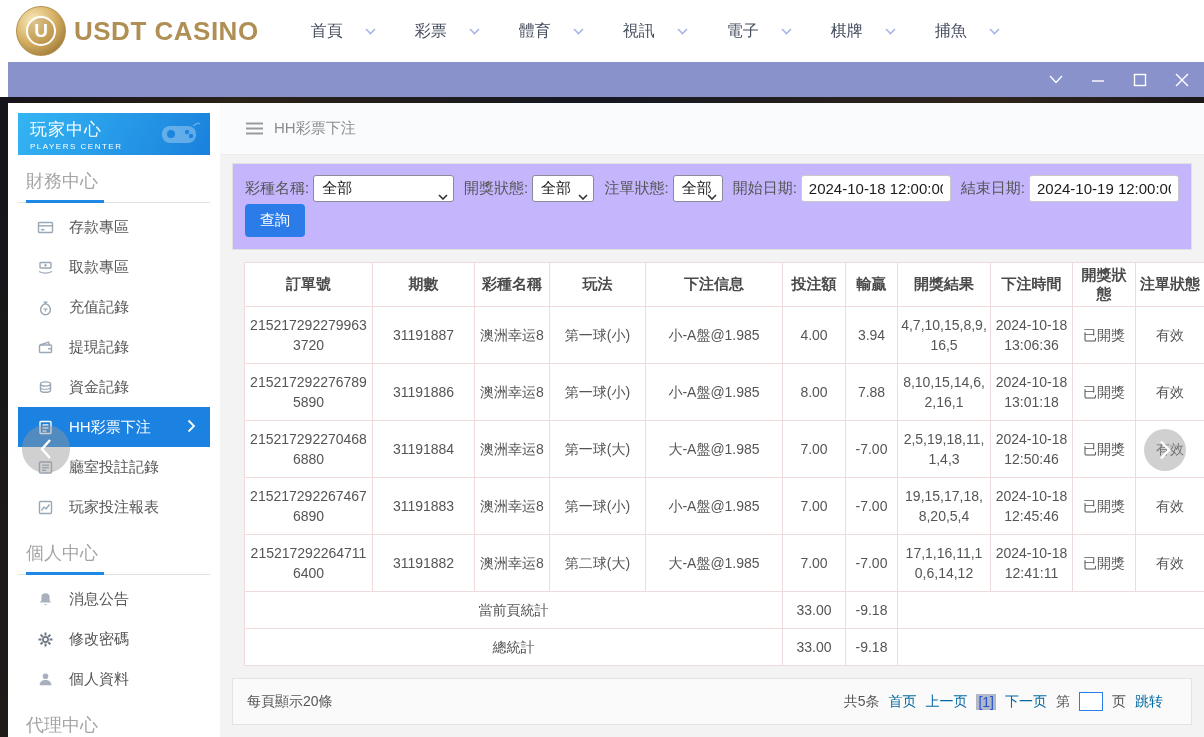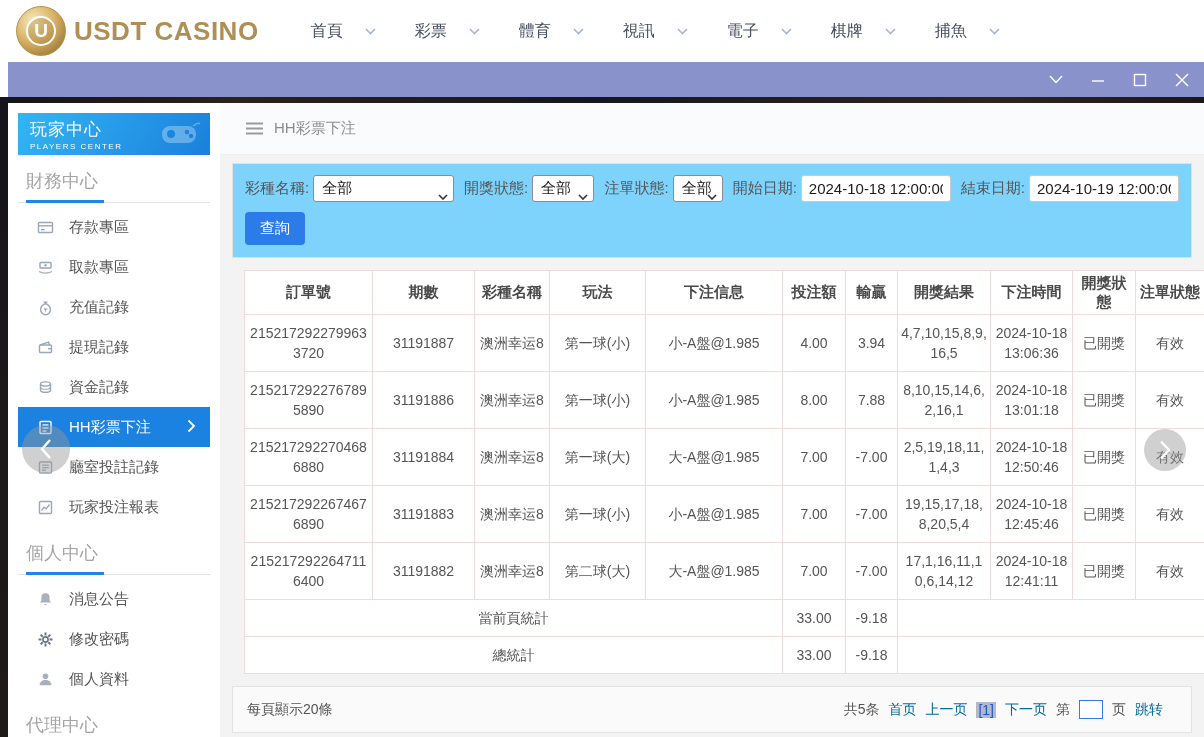--- a/index.html
+++ b/index.html
@@ -42,29 +42,29 @@
   .sb-item.active { background:#1b82e2; color:#fff; }
   .sb-item.active .arr { position:absolute; right:14px; top:12px; }
 
   
   .main { flex:1; display:flex; flex-direction:column; background:#f3f3f4; min-width:0; }
   .crumb { height:52px; background:#fafbfc; border-bottom:1px solid #ececec; display:flex; align-items:center; padding-left:26px; color:#8c8c8c; font-size:15px; flex:none; }
   .burger { margin-right:11px; cursor:pointer; display:flex; }
   .content { padding:8px 12px 0 12px; }
 
   
-  .fpanel { background:#7dd3fc; border:1px solid #e1e1e1; padding:11px 12px 12px 12px; }
+  .fpanel { background:#c4b5fd; border:1px solid #e1e1e1; padding:11px 12px 12px 12px; }
   .frow { display:flex; align-items:center; font-size:15px; color:#555; white-space:nowrap; }
   .frow label { margin:0 4px 0 10px; }
   .frow label:first-child { margin-left:0; }
   .sel { position:relative; display:inline-flex; align-items:center; height:27px; border:1px solid #8b8b95; border-radius:3px; background:#fff; color:#1c1c1c; padding:0 20px 0 8px; cursor:pointer; }
   .sel .car { position:absolute; right:5px; top:10px; }
   .sel.w-lg { width:146px; } .sel.w-md { width:64px; } .sel.w-sm { width:50px; }
   .dinput { width:150px; height:27px; border:1px solid #c9c9c9; border-radius:3px; font-size:15px; color:#1c1c1c; padding:0 7px; font-family:"Liberation Sans",sans-serif; }
-  .btn-search { margin-top:10px; background:#2b7ce9; color:#fff; border:none; border-radius:4px; font-size:15px; padding:7px 15px; cursor:pointer; font-family:"Liberation Sans",sans-serif; }
+  .btn-search { margin-top:2px; background:#2b7ce9; color:#fff; border:none; border-radius:4px; font-size:15px; padding:7px 15px; cursor:pointer; font-family:"Liberation Sans",sans-serif; }
 
   
   .twrap { margin-top:12px;padding-left:12px; }
   table.bets { width:100%; border-collapse:collapse; table-layout:fixed; background:#fff; }
   table.bets th, table.bets td { border:1px solid #efdbdb; text-align:center; vertical-align:middle; }
   table.bets th { height:44px; font-size:15px; color:#4a4a4a; font-weight:bold; padding:2px; }
   table.bets td { height:57px; font-size:14px; color:#555; padding:4px 3px; word-break:break-all; line-height:1.45; }
   table.bets tr.sum td { height:37px; }
   table.bets { border:1px solid #e4d4d4; }
 

